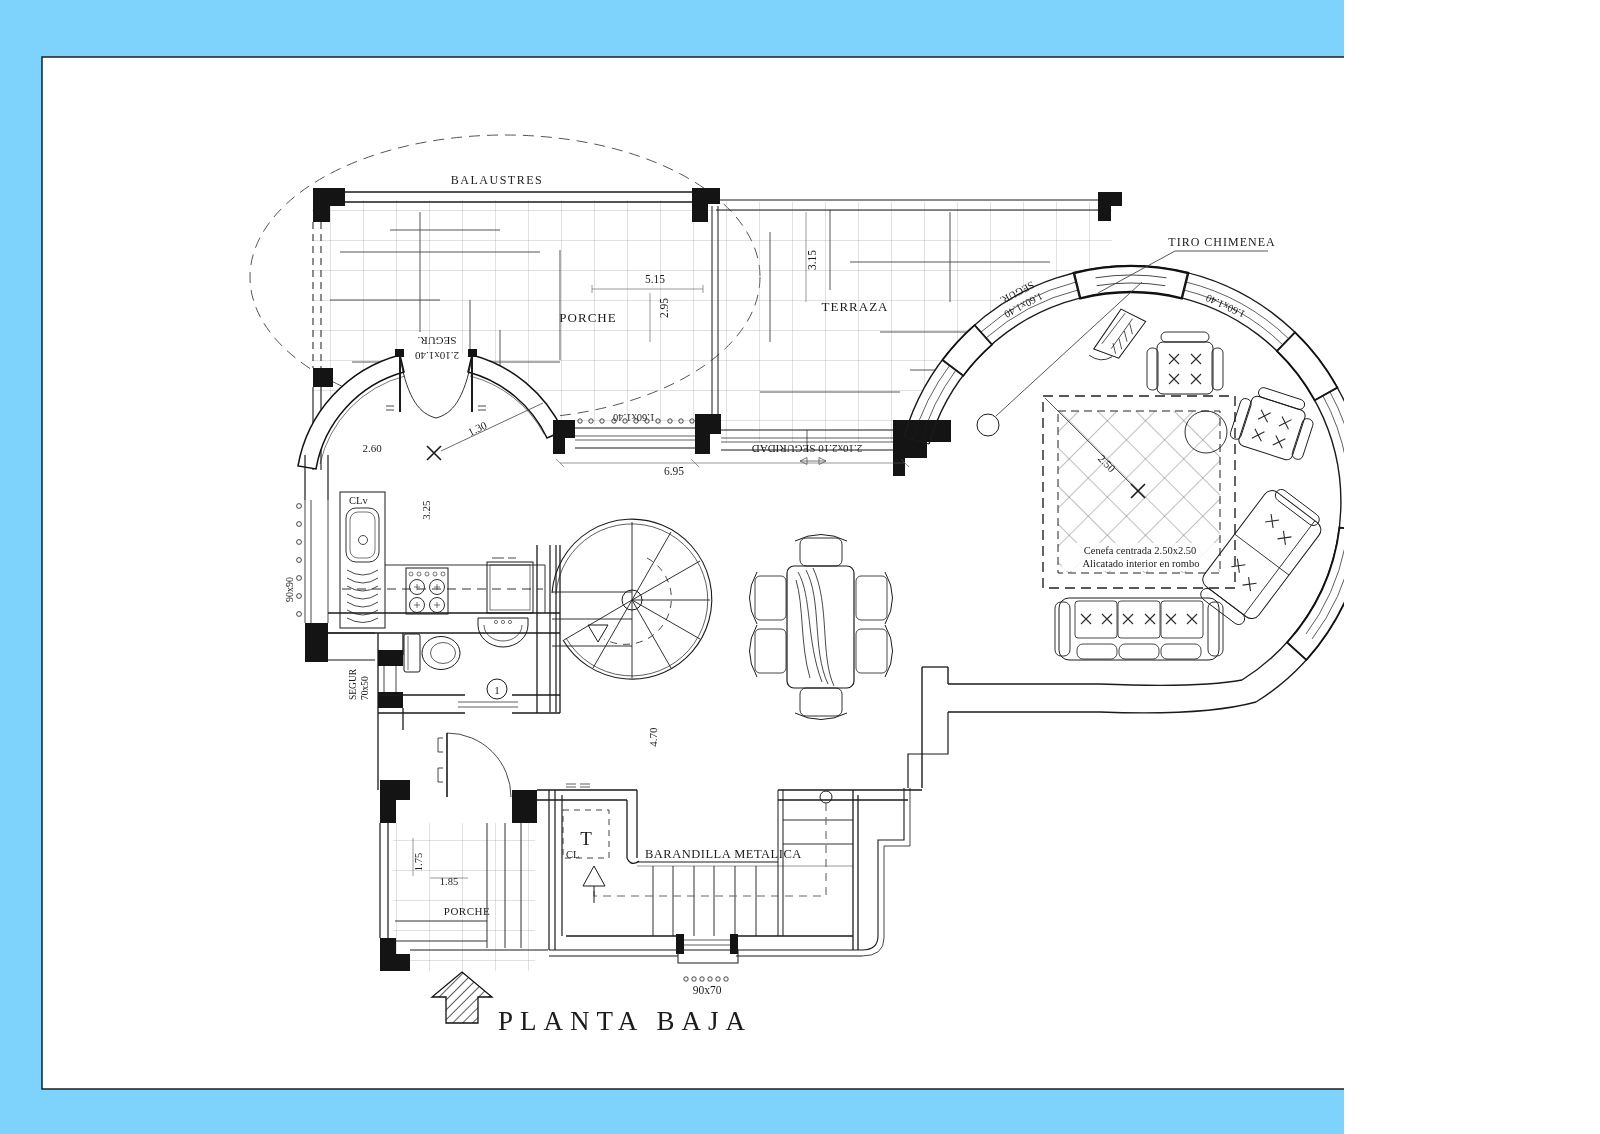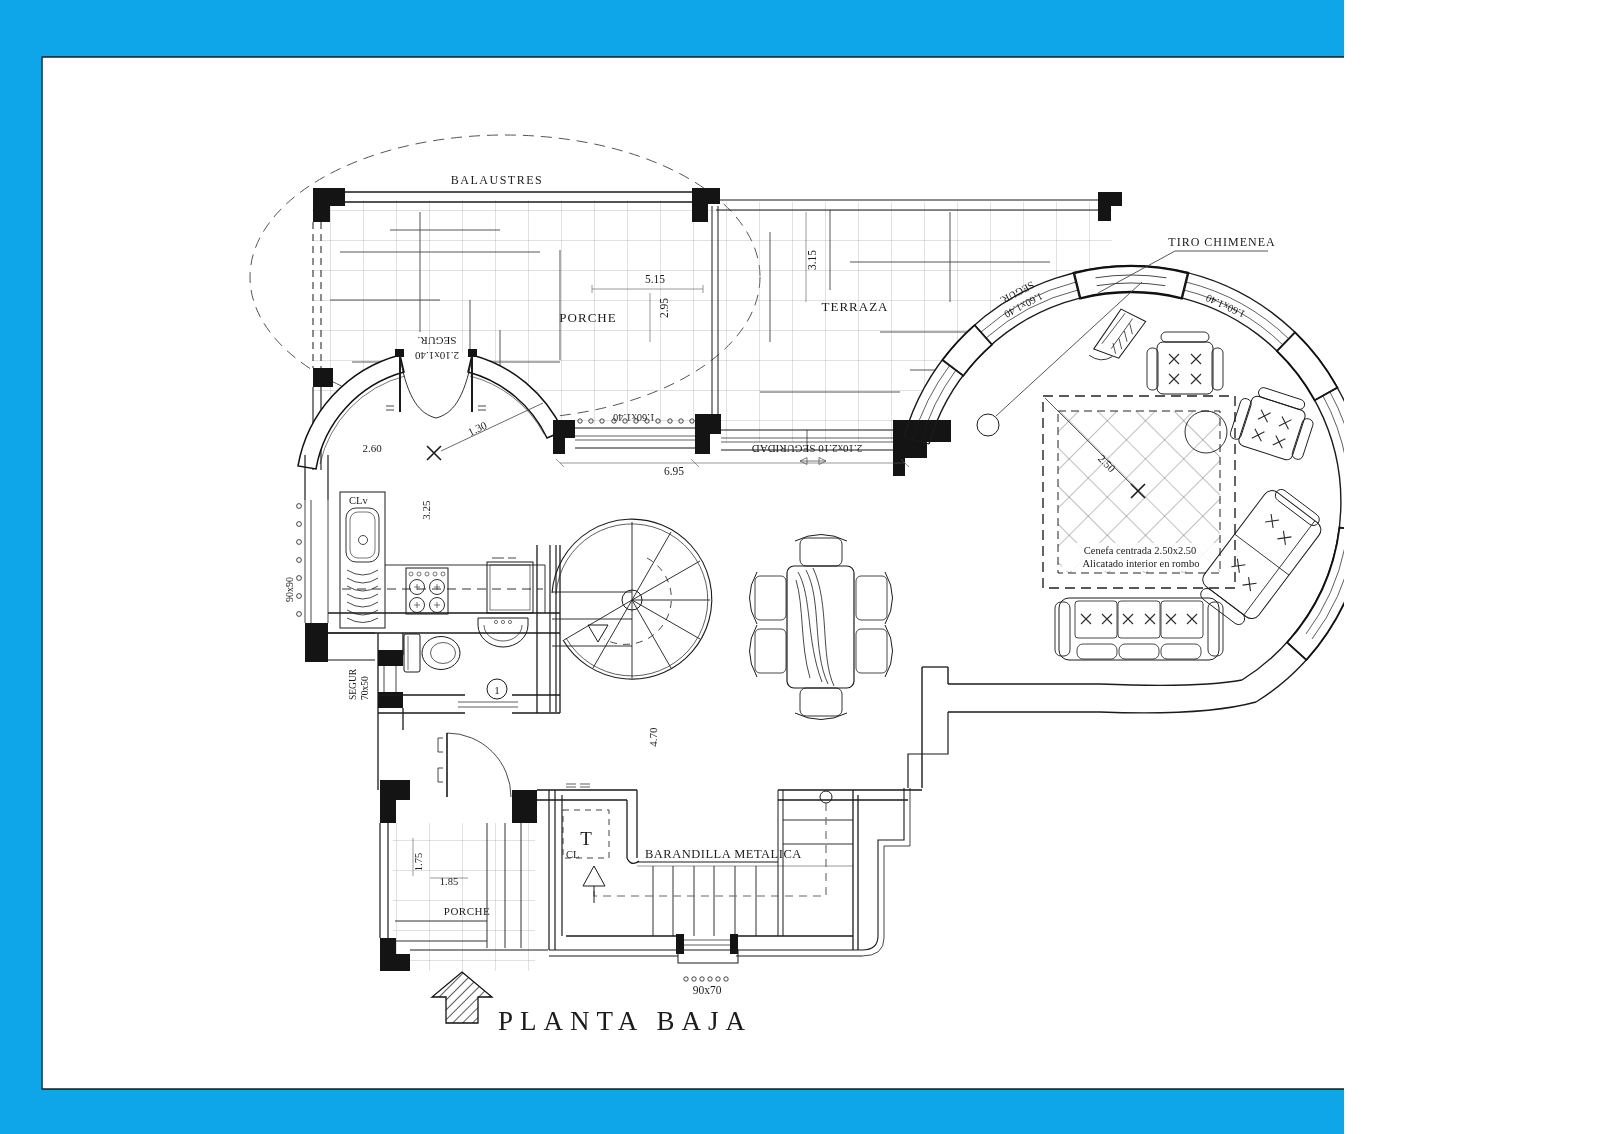--- a/index.html
+++ b/index.html
@@ -1,16 +1,16 @@
 <!DOCTYPE html>
 <html><head>
 <meta charset="utf-8">
 <style>
   html,body{margin:0;padding:0;background:#ffffff;}
-  .page{width:1344px;height:1134px;position:relative;background:#0ea5e9;overflow:hidden;}
+  .page{width:1344px;height:1134px;position:relative;background:#7dd3fc;overflow:hidden;}
   svg text{font-family:"Liberation Serif", serif;fill:#1b1b1b;}
   .ln{stroke:#1b1b1b;fill:none;}
   .thin{stroke:#444;fill:none;}
   .dim{stroke:#555;fill:none;}
   .wallfill{fill:#141414;stroke:none;}
   .white{fill:#fff;stroke:none;}
 </style>
 </head>
 <body>
 

